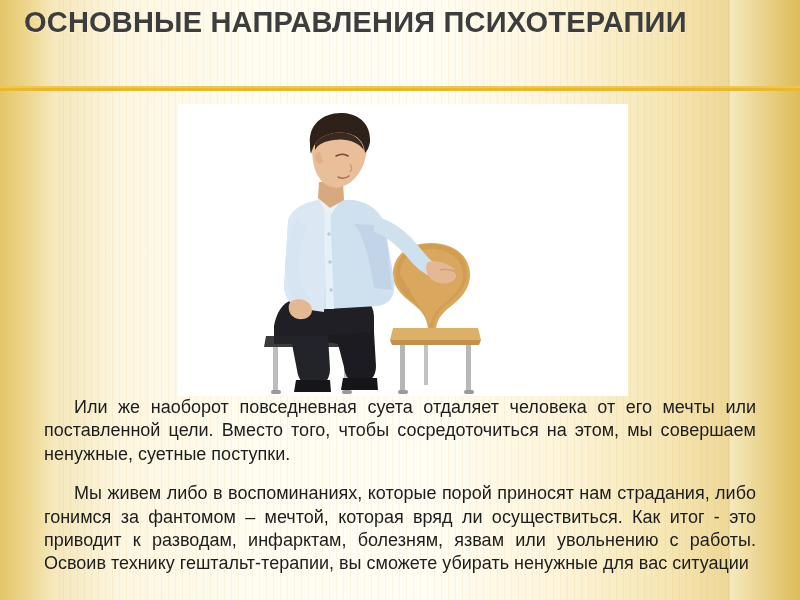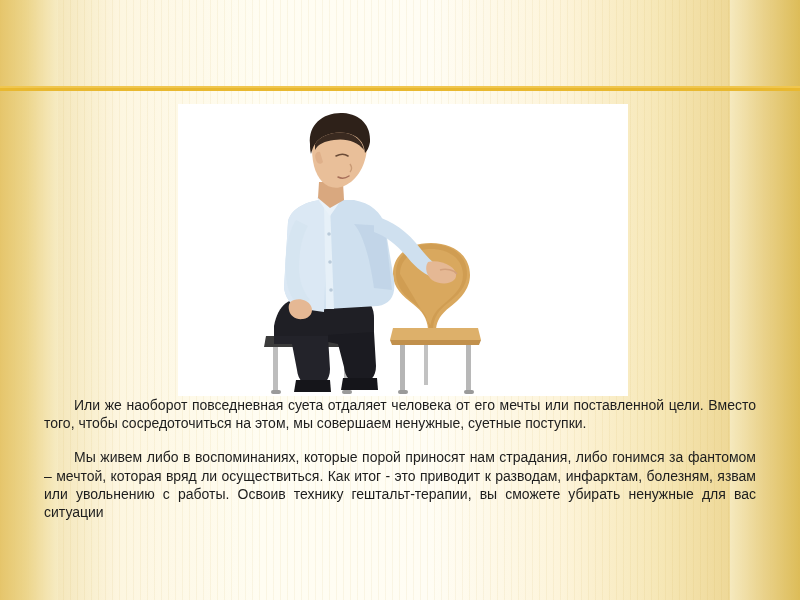--- a/index.html
+++ b/index.html
@@ -123,21 +123,21 @@
 
   
   .body-text {
     position: absolute;
     left: 44px;
     top: 396px;
     width: 712px;
     z-index: 5;
     color: #1d1d1d;
     font-family: "Liberation Sans", sans-serif;
-    font-size: 14px;
+    font-size: 18px;
     line-height: 1.30;
     text-align: justify;
   }
   .body-text p {
     margin: 0 0 0 0;
     text-indent: 30px;
   }
   .body-text p.p2 {
     margin-top: 16px;
   }
@@ -145,20 +145,23 @@
 </head>
 <body>
 
 <div class="slide">
 
   <div class="bg-base"></div>
   <div class="bg-stripes"></div>
   <div class="bg-left-band"></div>
   <div class="bg-right-band"></div>
 
+  <div class="title-block">
+    <h1 class="slide-title">Основные направления психотерапии</h1>
+  </div>
   <div class="title-rule">
     <div class="title-rule-inner"></div>
   </div>
 
   <div class="photo-wrap">
     <svg class="photo-svg" viewBox="0 0 450 292">
       <rect x="0" y="0" width="450" height="292" fill="#ffffff"></rect>
 
       <g>
         <path d="M215 170 C215 150 232 139 253 139 C276 139 292 152 292 171 C292 186 281 196 272 203 C263 210 259 216 258 225 L250 225 C249 214 244 207 235 200 C225 192 215 184 215 170 Z" fill="#d9a85e"></path>

